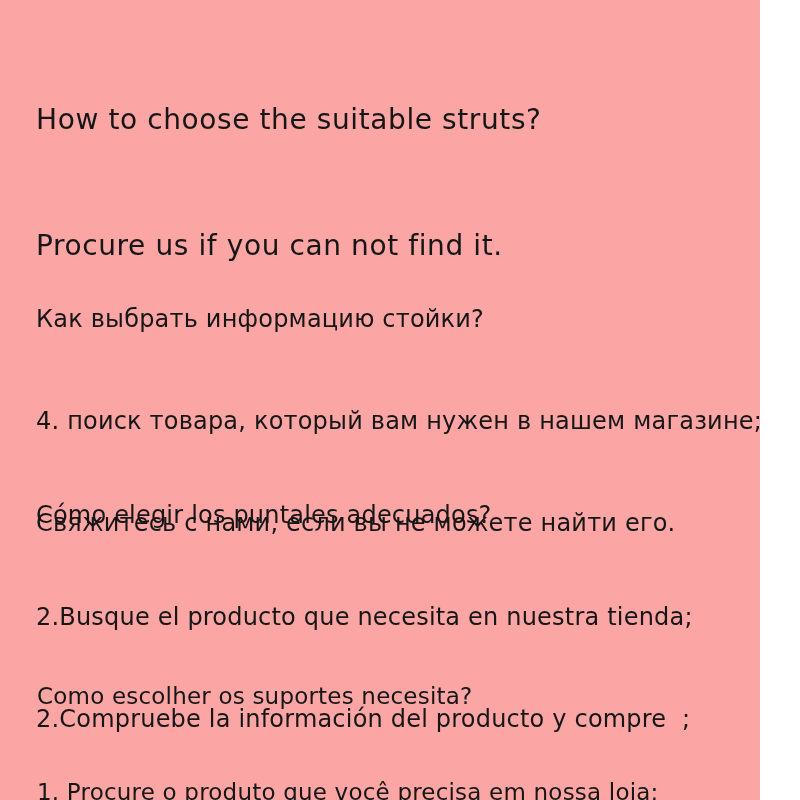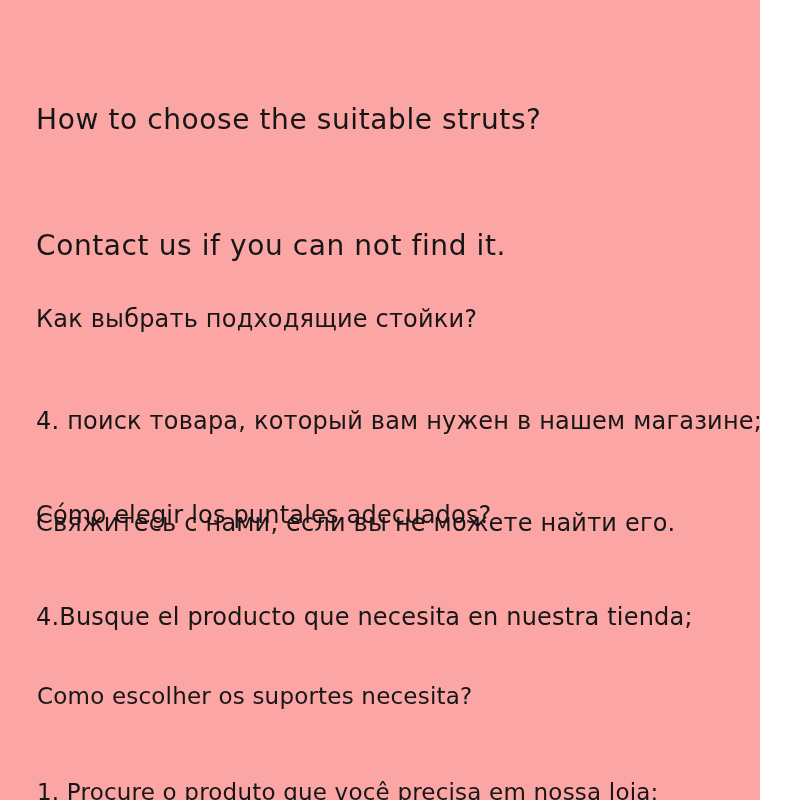--- a/index.html
+++ b/index.html
@@ -50,32 +50,33 @@
     letter-spacing: 0.2px;
   }
 </style>
 </head>
 <body>
 
 <div class="canvas">
 
   <div class="block block-english">
     <div class="line">How to choose the suitable struts?</div>
-    <div class="line">Contact us if you can not find it.</div>
+    <div class="line">Procure us if you can not find it.</div>
   </div>
 
   <div class="block block-russian">
-    <div class="line">Как выбрать подходящие стойки?</div>
+    <div class="line">Как выбрать информацию стойки?</div>
     <div class="line">4. поиск товара, который вам нужен в нашем магазине;</div>
     <div class="line">Свяжитесь с нами, если вы не можете найти его.</div>
   </div>
 
   <div class="block block-spanish">
     <div class="line">Cómo elegir los puntales adecuados?</div>
-    <div class="line">4.Busque el producto que necesita en nuestra tienda;</div>
+    <div class="line">2.Busque el producto que necesita en nuestra tienda;</div>
+    <div class="line">2.Compruebe la información del producto y compre  ;</div>
     
   </div>
 
   <div class="block block-portuguese">
     <div class="line">Como escolher os suportes necesita?</div>
     <div class="line">1. Procure o produto que você precisa em nossa loja;</div>
     
     
   </div>
 

